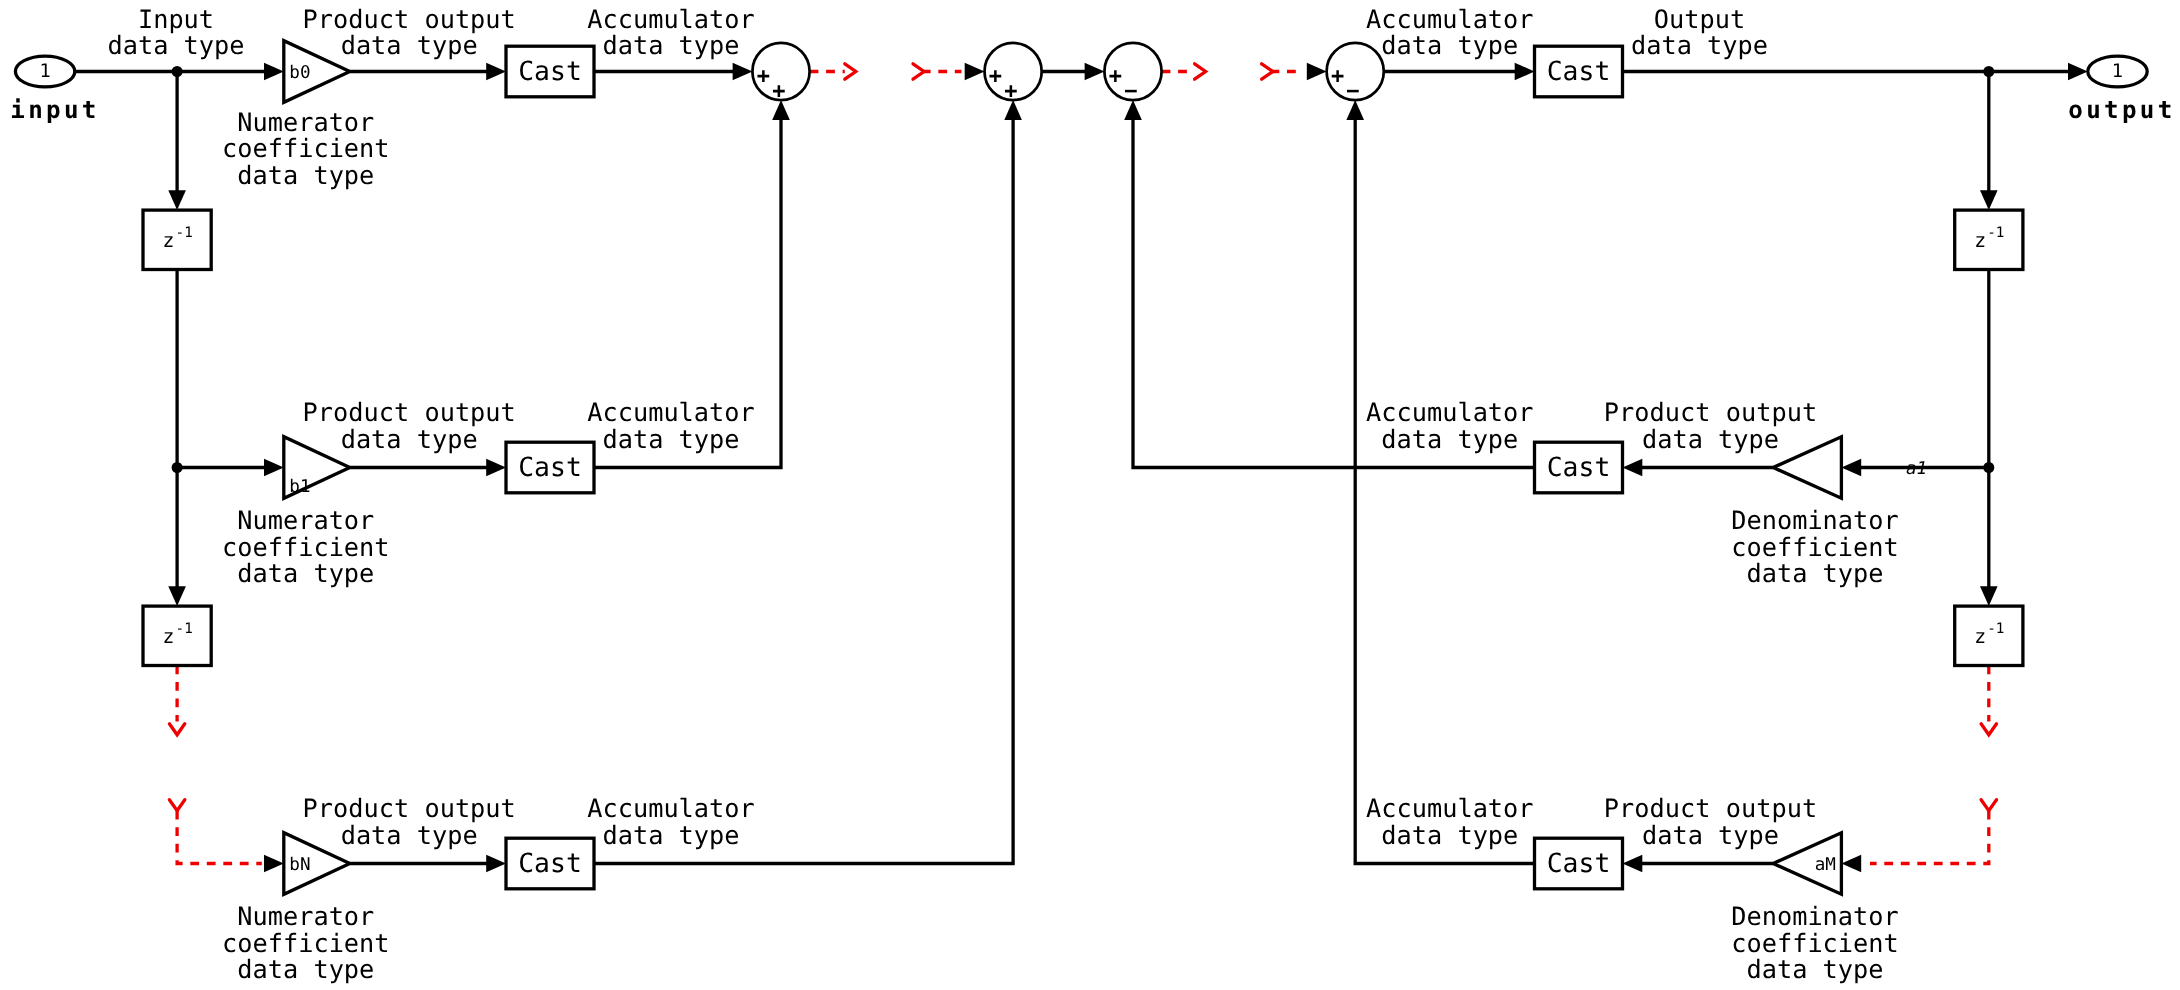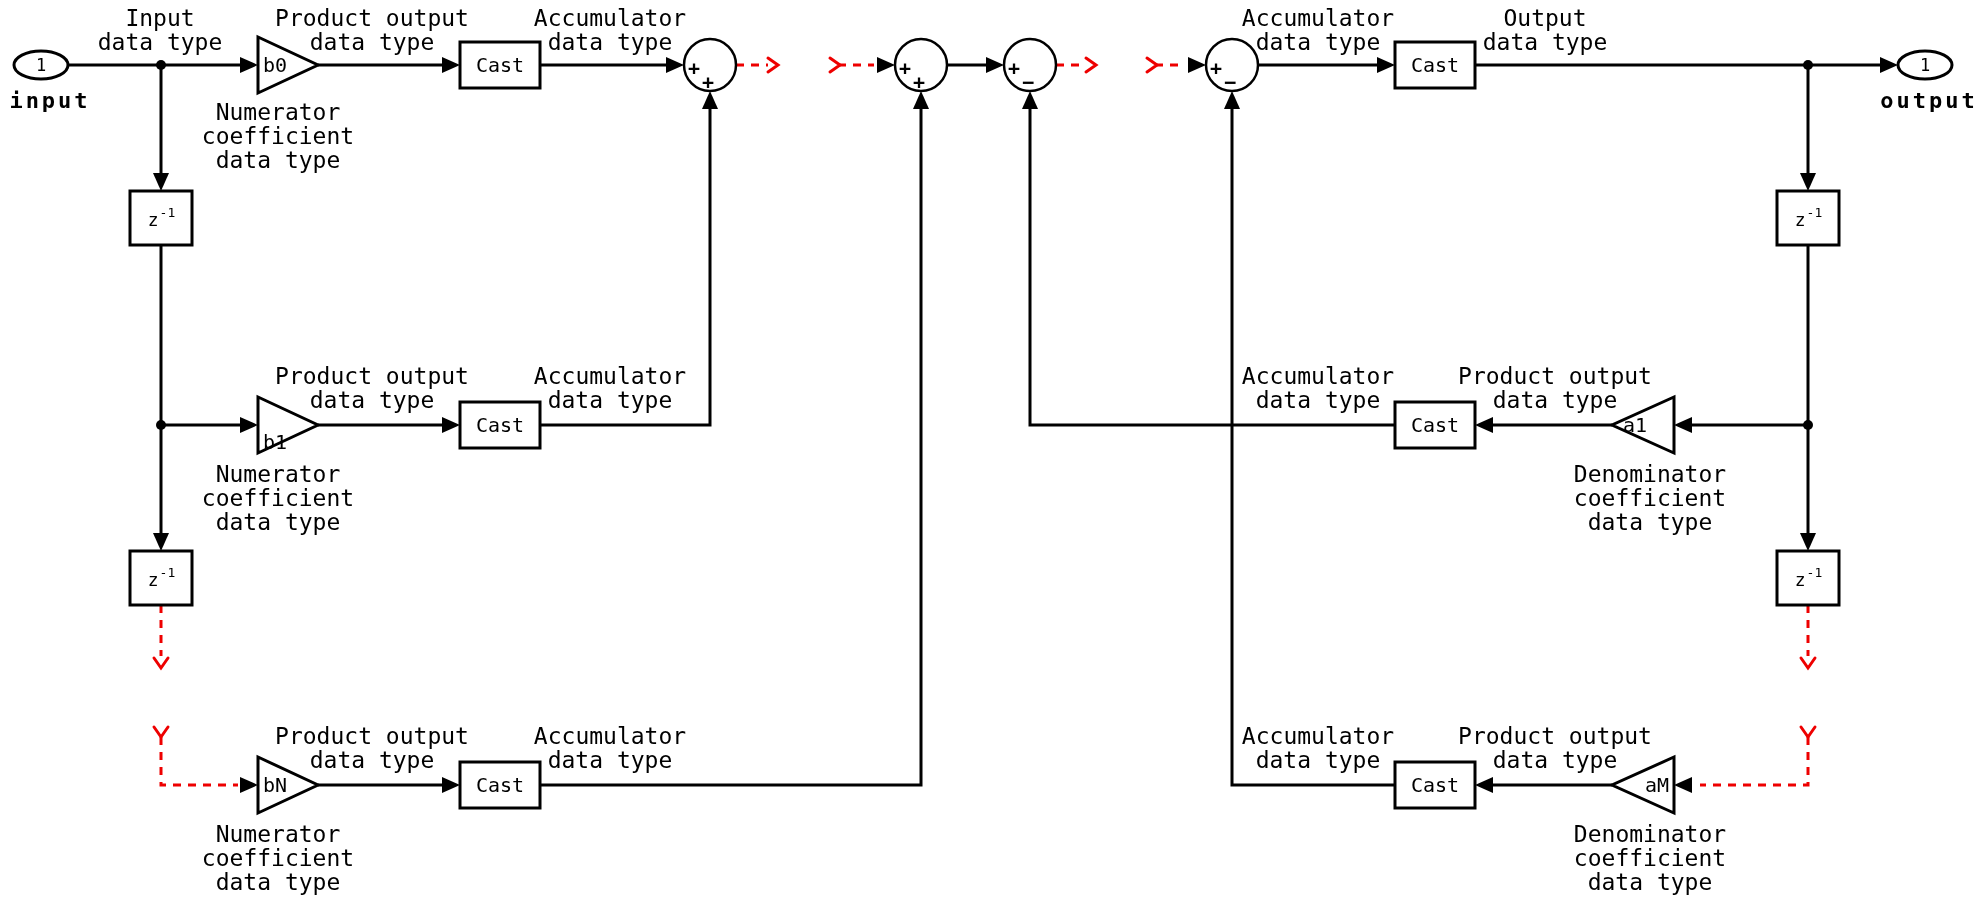--- a/index.html
+++ b/index.html
@@ -14,24 +14,24 @@
     color:#000;
   }
   .port-label{
     position:absolute;font-weight:bold;font-size:22px;letter-spacing:3px;
     transform:translateX(-50%);white-space:nowrap;
   }
   .oval-num{
     position:absolute;font-size:17px;transform:translate(-50%,-50%);
   }
   .cast-lbl{
-    position:absolute;font-size:20px;transform:translate(-50%,-50%);white-space:nowrap;
+    position:absolute;font-size:24px;transform:translate(-50%,-50%);white-space:nowrap;
   }
   .gain-lbl{
-    position:absolute;font-size:20px;transform:translate(0,-50%);white-space:nowrap;
+    position:absolute;font-size:16px;transform:translate(0,-50%);white-space:nowrap;
   }
   .gain-lbl.right{transform:translate(-100%,-50%);}
   .zlbl{
     position:absolute;font-size:18px;transform:translate(-50%,-50%);white-space:nowrap;line-height:1;
   }
   .zlbl sup{font-size:13px;position:relative;top:-2px;left:1px;}
   .sign{
     position:absolute;font-size:20px;font-weight:bold;transform:translate(-50%,-50%);line-height:1;
   }
 </style>
@@ -155,21 +155,21 @@
 </svg>
 
 <div class="oval-num" style="left:41px;top:65px;">1</div>
 <div class="oval-num" style="left:1925px;top:65px;">1</div>
 <div class="port-label" style="left:50px;top:88px;">input</div>
 <div class="port-label" style="left:1929px;top:88px;">output</div>
 
 <div class="gain-lbl" style="left:263px;top:65px;">b0</div>
 <div class="gain-lbl" style="left:263px;top:442px;">b1</div>
 <div class="gain-lbl" style="left:263px;top:785px;">bN</div>
-<div class="gain-lbl right" style="left:1647px;top:425px;">a1</div>
+<div class="gain-lbl right" style="left:1752px;top:425px;font-style:italic;">a1</div>
 <div class="gain-lbl right" style="left:1669px;top:785px;">aM</div>
 
 <div class="cast-lbl" style="left:500px;top:65px;">Cast</div>
 <div class="cast-lbl" style="left:500px;top:425px;">Cast</div>
 <div class="cast-lbl" style="left:500px;top:785px;">Cast</div>
 <div class="cast-lbl" style="left:1435px;top:65px;">Cast</div>
 <div class="cast-lbl" style="left:1435px;top:425px;">Cast</div>
 <div class="cast-lbl" style="left:1435px;top:785px;">Cast</div>
 
 <div class="zlbl" style="left:161px;top:218px;"><span>z</span><sup>-1</sup></div>

